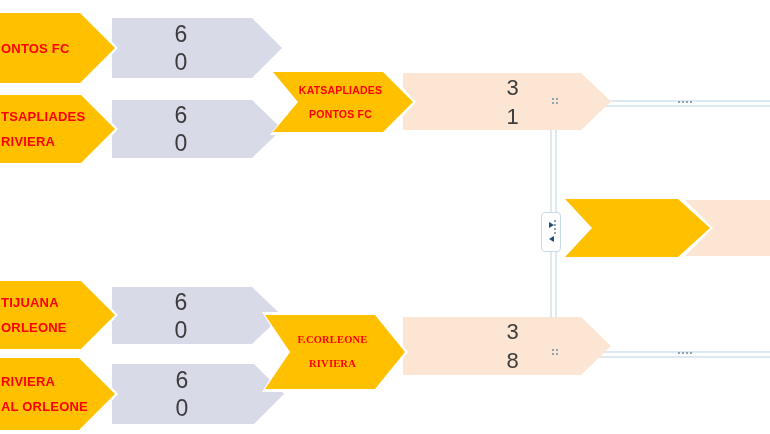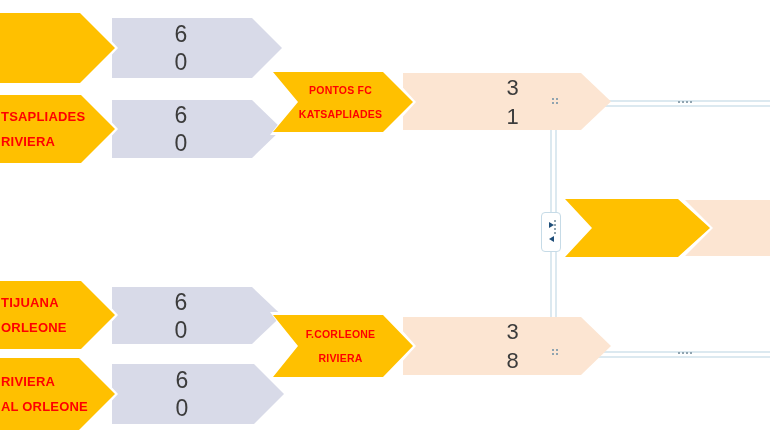--- a/index.html
+++ b/index.html
@@ -33,21 +33,21 @@
   .m1-score{left:112px;top:18px;width:138px;height:60px;--pt:30px;}
   .m2-team{left:-62px;top:95px;width:177px;height:68px;--pt:34px;--n:30px;}
   .m2-score{left:112px;top:100px;width:138px;height:58px;--pt:30px;}
   .m5-team{left:-62px;top:281px;width:177px;height:68px;--pt:34px;--n:30px;}
   .m5-score{left:112px;top:287px;width:138px;height:57px;--pt:30px;}
   .m6-team{left:-62px;top:358px;width:177px;height:72px;--pt:36px;--n:30px;}
   .m6-score{left:112px;top:364px;width:140px;height:60px;--pt:30px;}
   
   .m3-team{left:273px;top:72px;width:140px;height:60px;--pt:30px;--n:25px;z-index:2;}
   .m3-score{left:403px;top:73px;width:137px;height:57px;--pt:30px;z-index:1;}
-  .m4-team{left:273px;top:315px;width:140px;height:62px;--pt:30px;--n:25px;z-index:2;}
+  .m4-team{left:265px;top:315px;width:140px;height:74px;--pt:30px;--n:25px;z-index:2;font-family:Liberation Serif, serif;}
   .m4-score{left:403px;top:317px;width:137px;height:58px;--pt:30px;z-index:1;}
 
   
   .sa-frame{
     position:absolute;left:550px;top:100px;width:262px;height:258px;
     border:7px double var(--frame-border,#DCE9F0);border-radius:10px;background:#fff;z-index:0;box-sizing:border-box;
   }
   .final-peach{left:672px;top:200px;width:132px;height:56px;background:var(--score-peach,#FCE5D2);z-index:2;}
   .final-team{left:565px;top:199px;width:145px;height:58px;--pt:32px;--n:27px;z-index:3;}
   .sa-tab{
@@ -75,20 +75,21 @@
 <div id="canvas">
 
   <div class="shape cp-arrow score-box lav m1-score">
     <span class="score-line">6</span>
     <span class="score-line">0</span>
   </div>
   <div class="shape m1-team">
     <div class="chev-w cp-chev"></div>
     <div class="chev-f cp-chev"></div>
     <div class="team-text left-cut">
+      <span>ONTOS FC</span>
     </div>
   </div>
 
   <div class="shape cp-arrow score-box lav m2-score">
     <span class="score-line">6</span>
     <span class="score-line">0</span>
   </div>
   <div class="shape m2-team">
     <div class="chev-w cp-chev"></div>
     <div class="chev-f cp-chev"></div>
@@ -125,22 +126,22 @@
   </div>
 
   <div class="shape cp-arrow score-box peach m3-score">
     <span class="score-line">3</span>
     <span class="score-line">1</span>
   </div>
   <div class="shape m3-team">
     <div class="chev-w cp-chev"></div>
     <div class="chev-f cp-chev"></div>
     <div class="team-text centered">
+      <span>KATSAPLIADES</span>
       <span>PONTOS FC</span>
-      <span>KATSAPLIADES</span>
     </div>
   </div>
 
   <div class="shape cp-arrow score-box peach m4-score">
     <span class="score-line">3</span>
     <span class="score-line">8</span>
   </div>
   <div class="shape m4-team">
     <div class="chev-w cp-chev"></div>
     <div class="chev-f cp-chev"></div>

